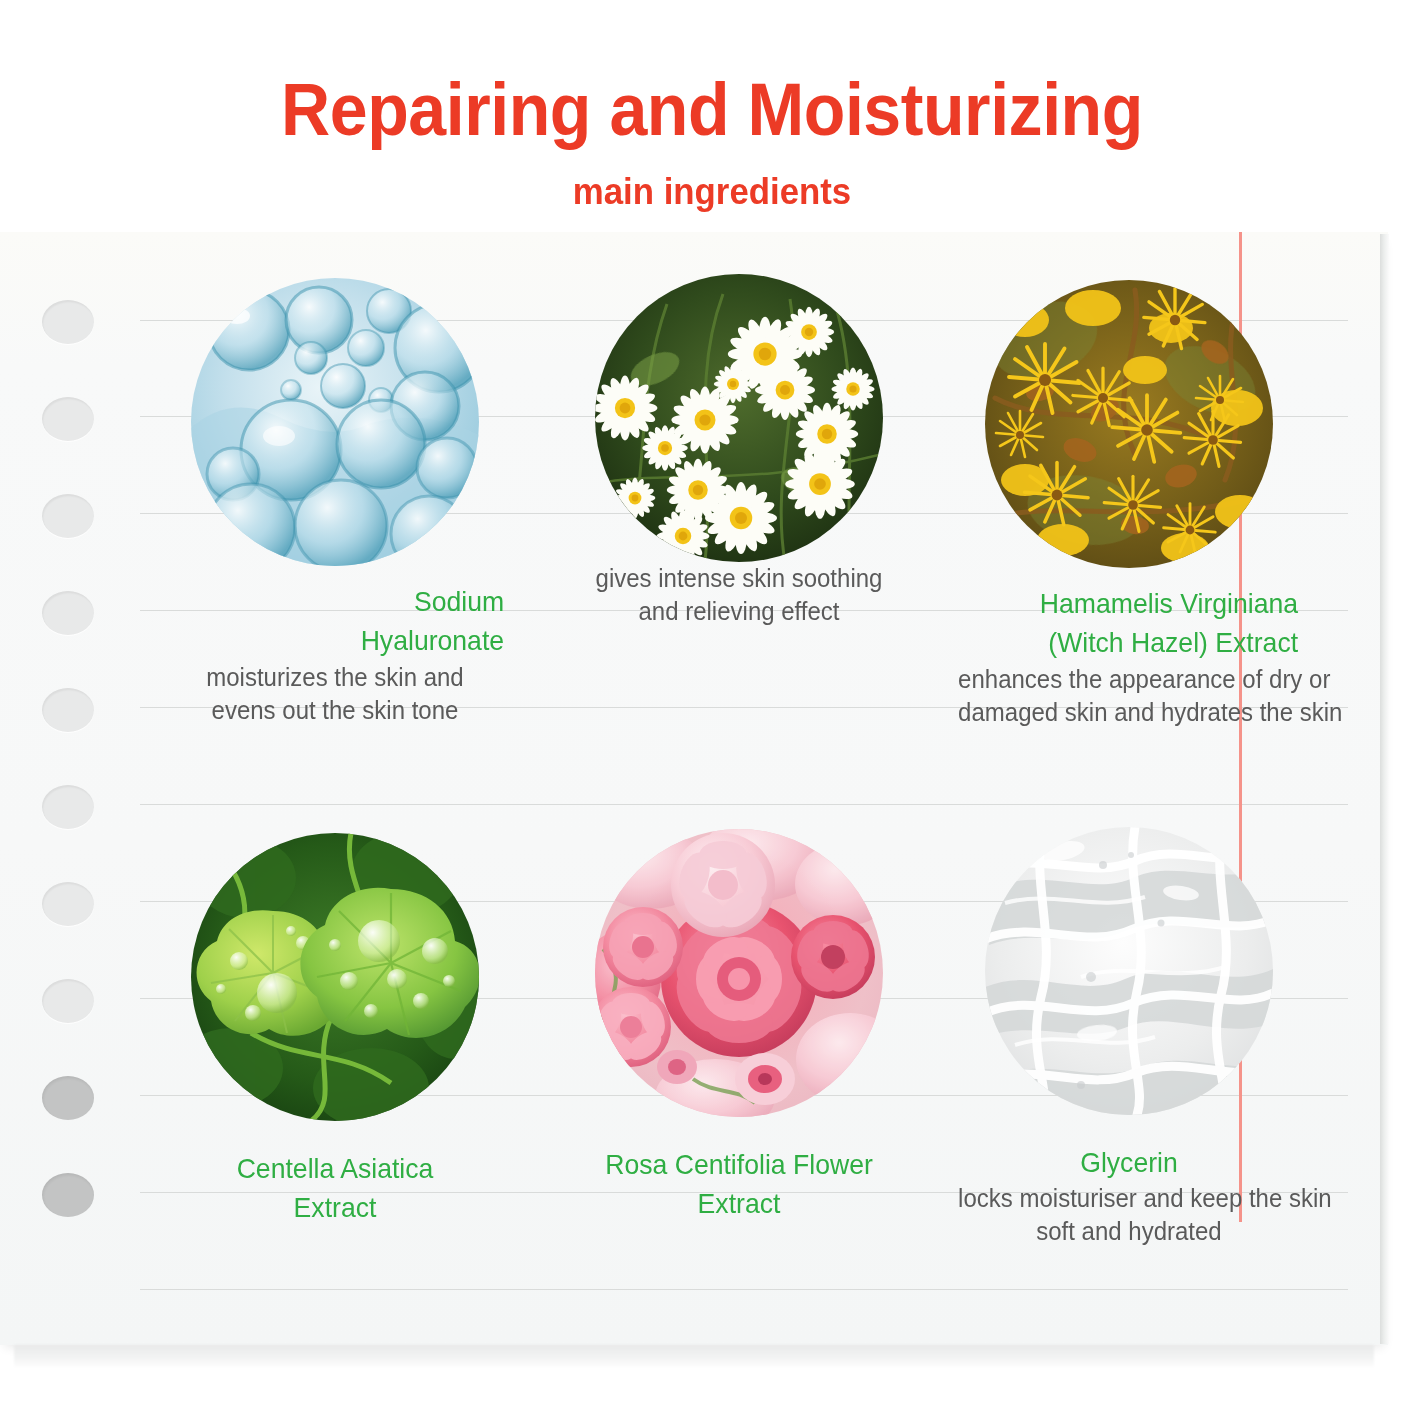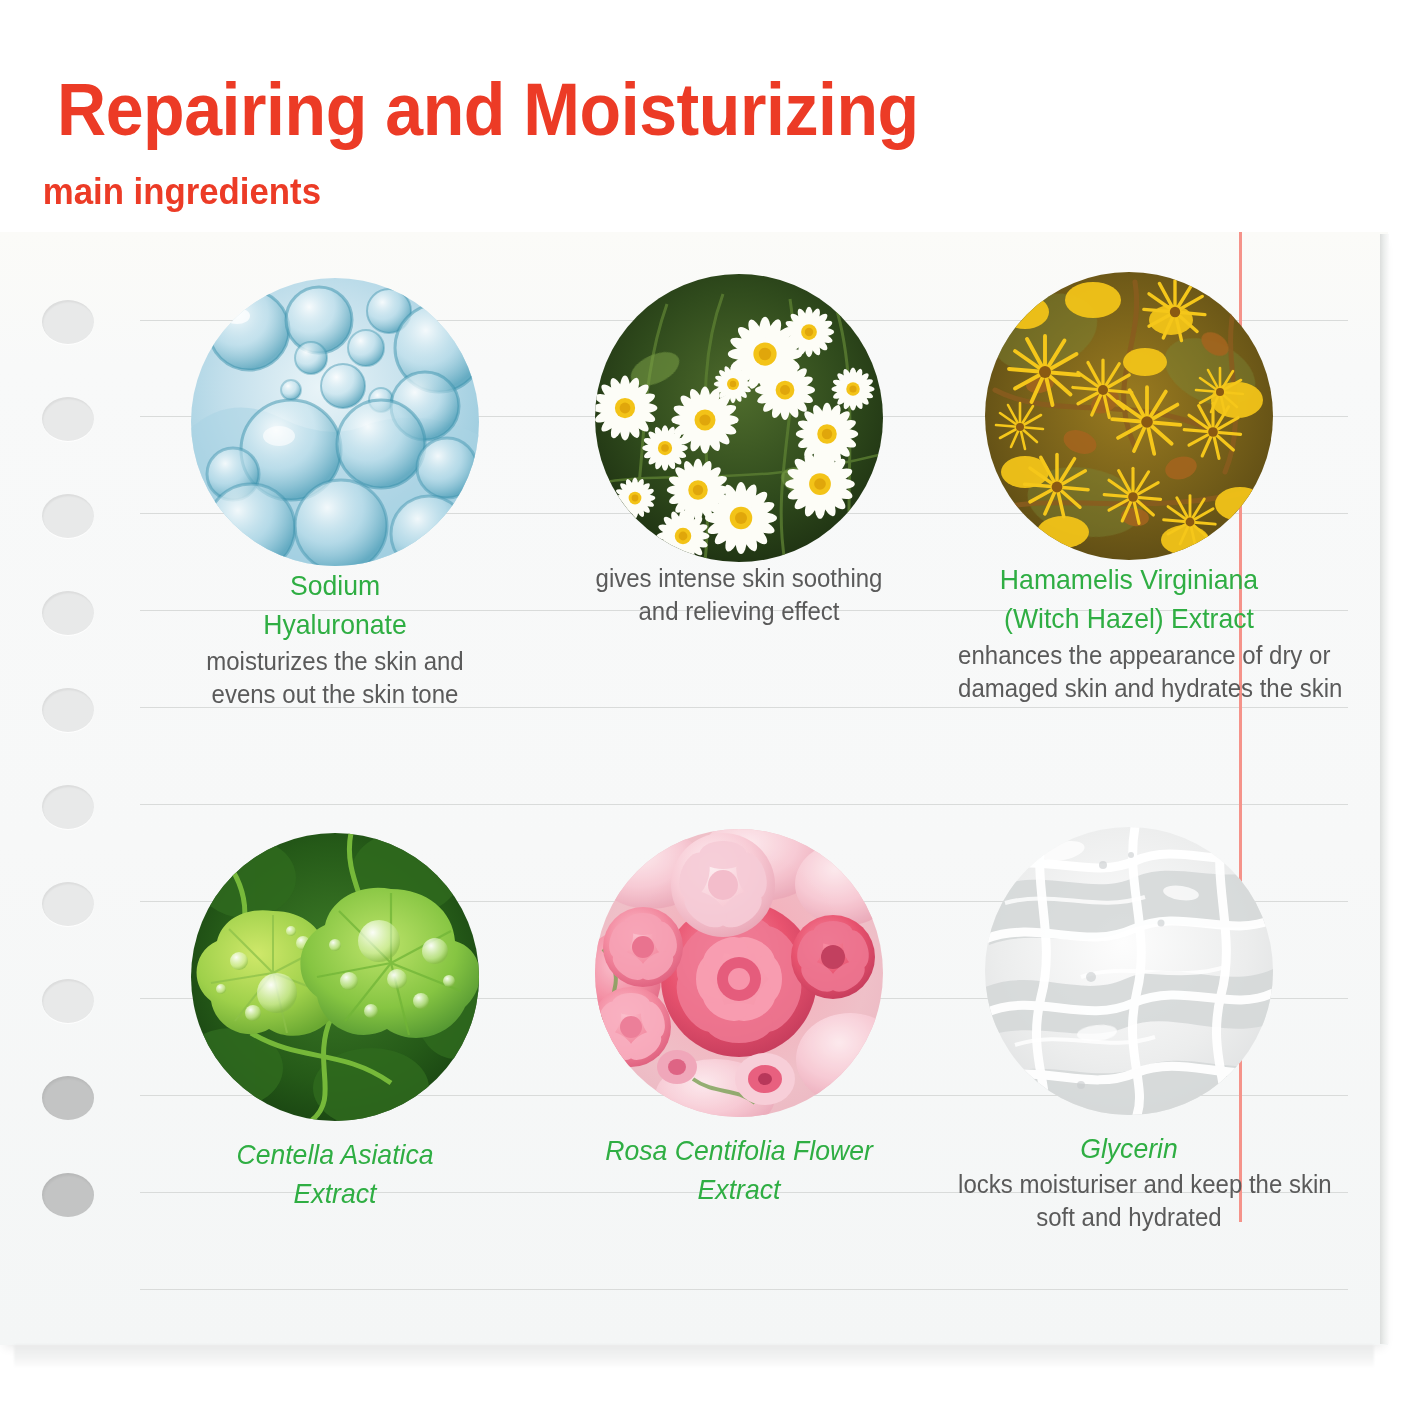--- a/index.html
+++ b/index.html
@@ -16,20 +16,21 @@
     -webkit-font-smoothing: antialiased;
   }
 
   
   .header {
     position: absolute;
     left: 0; top: 0;
     width: 1407px;
     height: 232px;
     background: #ffffff;
+    text-align: center;
   }
   .main-title {
     position: absolute;
     left: 0; top: 68px;
     width: 1424px;
     margin: 0;
     font-family: "Liberation Sans Narrow", "Liberation Sans", sans-serif;
     font-size: 74px;
     font-weight: bold;
     line-height: 84px;
@@ -152,22 +153,22 @@
   .ing-name.l2 { margin-top: -1px; }
   .ing-desc {
     margin: 0;
     font-family: "Liberation Sans Narrow", "Liberation Sans", sans-serif;
     font-size: 25px;
     line-height: 33px;
     color: #5a5a5a;
     transform: scaleX(0.96);
     white-space: nowrap;
   }
-  .names-top { margin-top: 0; }
-  .names-bottom { margin-top: 14px; font-style: italic; }
+  .names-top { margin-top: 16px; text-align: right; }
+  .names-bottom { margin-top: 28px; }
   .desc-top { }
   .desc-bottom { }
 </style>
 </head>
 <body>
 
 <div class="header">
   <h1 class="main-title">Repairing and Moisturizing</h1>
   <h2 class="sub-title">main ingredients</h2>
 </div>
@@ -308,21 +309,21 @@
           <use href="#daisy" transform="translate(258,115) scale(0.9)"></use>
           <use href="#daisy" transform="translate(138,110) scale(0.8)"></use>
         </svg>
       </div>
       <div class="desc-top">
         <p class="ing-desc">gives intense skin soothing</p>
         <p class="ing-desc">and relieving effect</p>
       </div>
     </div>
 
-    <div class="card" style="left:951px; top:40px">
+    <div class="card" style="left:951px; top:48px">
       <div class="circle">
         <svg width="288" height="288" viewBox="0 0 288 288">
           <defs>
             <radialGradient id="whBg" cx="50%" cy="45%" r="78%">
               <stop offset="0%" stop-color="#9a7b20"></stop>
               <stop offset="55%" stop-color="#6f5a18"></stop>
               <stop offset="100%" stop-color="#4a3c10"></stop>
             </radialGradient>
             <g id="wspray">
               <g stroke="#f5c71a" stroke-width="2.6" stroke-linecap="round" fill="none">

